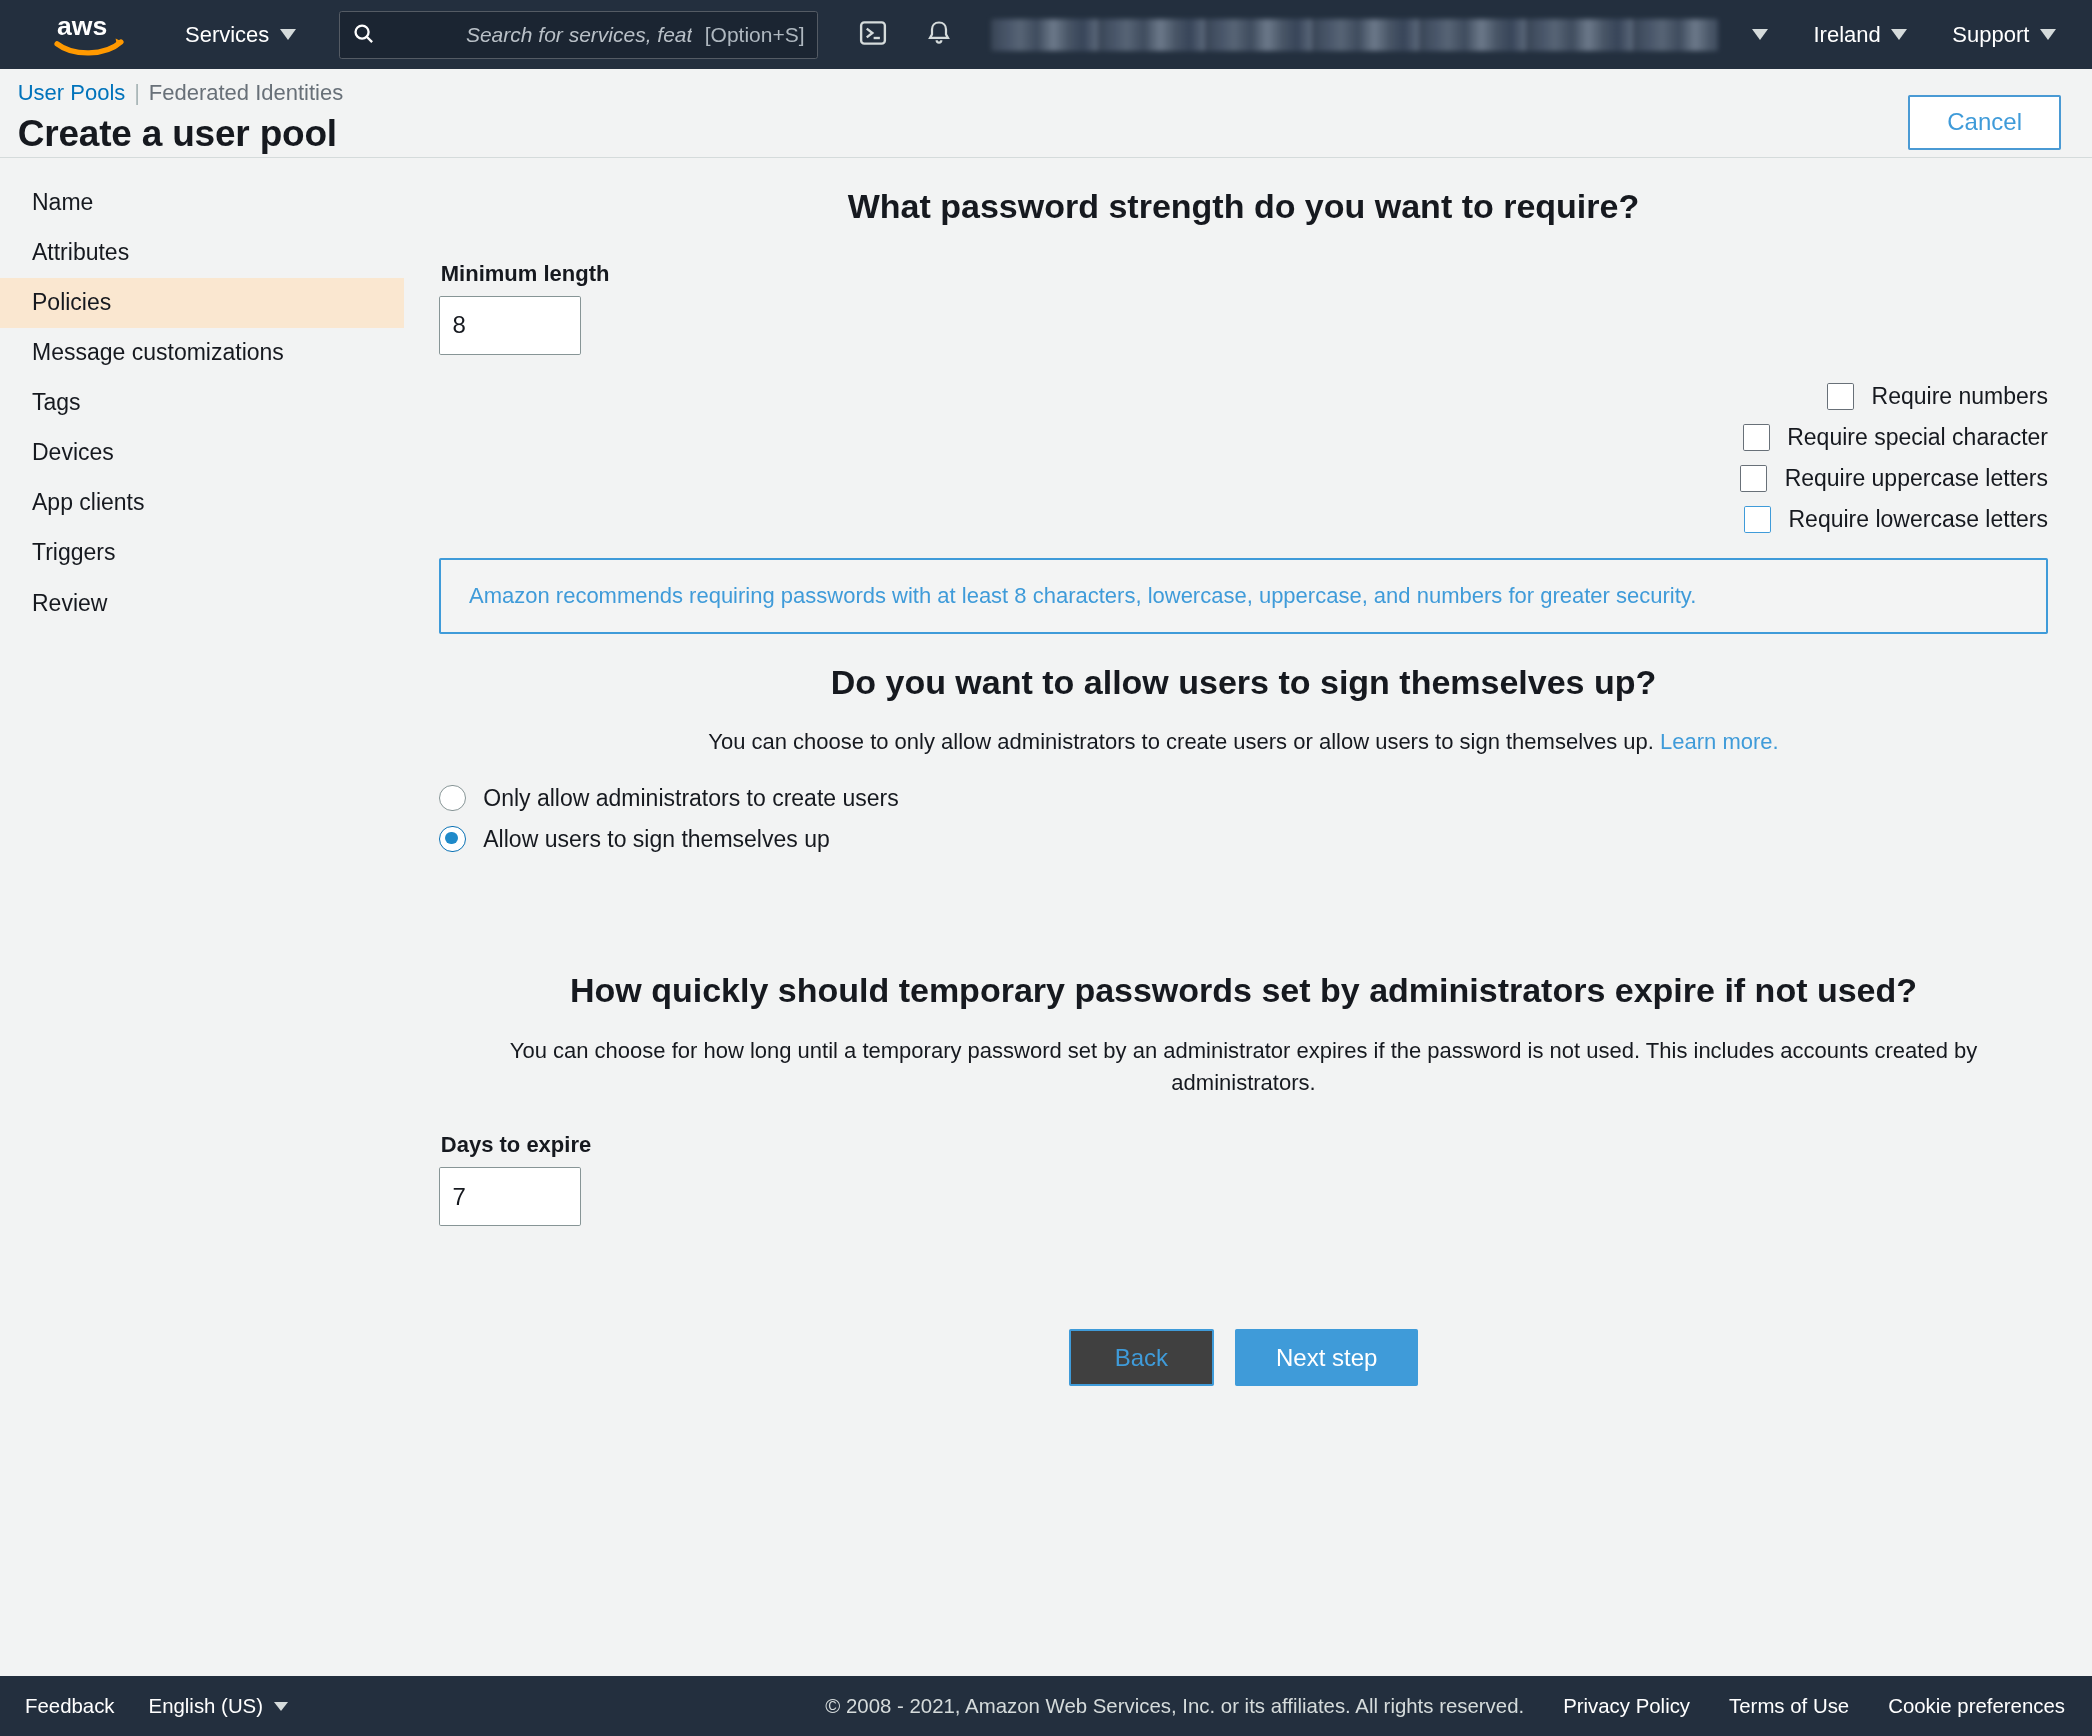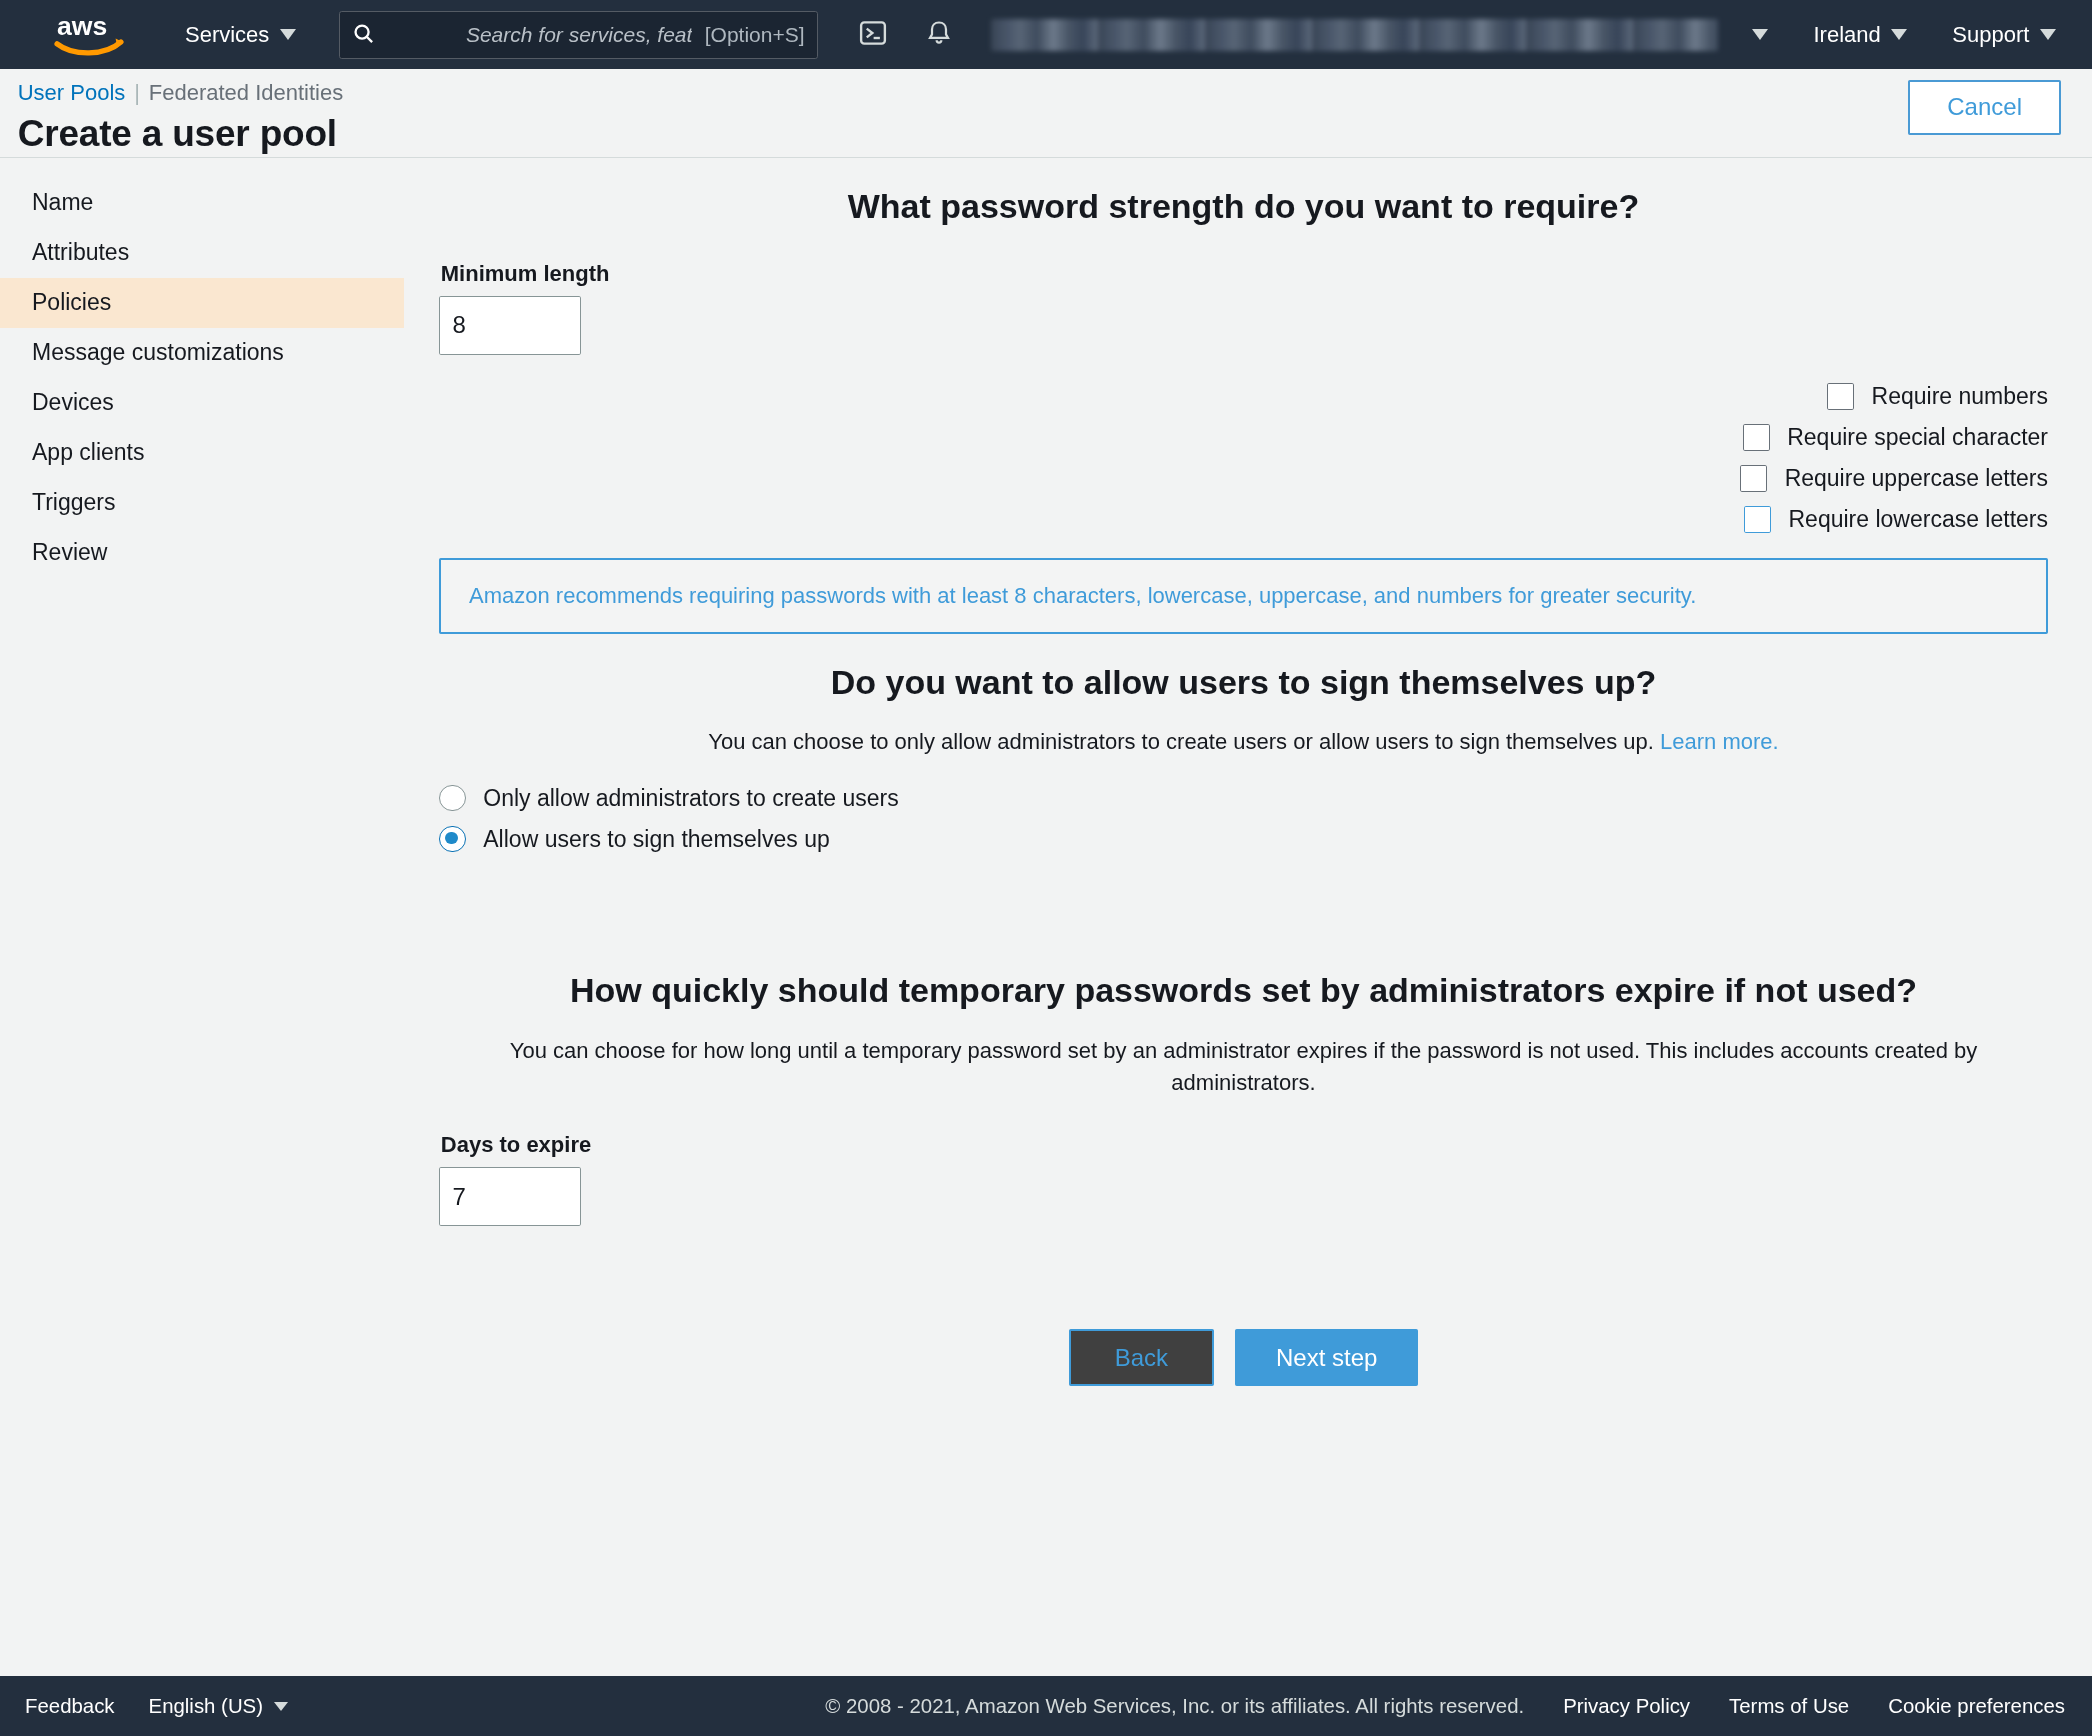--- a/index.html
+++ b/index.html
@@ -68,21 +68,21 @@
   .crumb-link { color: #0073bb; cursor: pointer; }
   .crumb-sep { color: #aab7b8; margin: 0 8.9px; }
   .crumb-static { color: #687078; }
   .page-title {
     font-size: 37px; font-weight: bold; color: #16191f;
     margin: 7px 0 0 0; letter-spacing: -0.2px;
   }
   .btn-cancel {
     background: #ffffff; border: 2.7px solid #4a9ad4; color: #3f9bd9;
     font-size: 24px; padding: 11.5px 37px; cursor: pointer;
-    font-family: "Liberation Sans", sans-serif; border-radius: 1.8px;
+    font-family: "Liberation Sans", sans-serif; border-radius: 1.8px; margin-top: 15px;
   }
 
   
   .layout { flex: 1 1 auto; display: flex; min-height: 0; background: #f2f3f3; }
 
   .sidebar { flex: 0 0 404px; padding-top: 19.5px; }
   .side-item {
     font-size: 23px; color: #16191f; padding: 12.4px 0 12.4px 32px;
     cursor: pointer; line-height: 1.1;
   }
@@ -244,20 +244,21 @@
   <button class="btn-cancel">Cancel</button>
 </div>
 
 <div class="layout">
 
   <nav class="sidebar">
     <div class="side-item">Name</div>
     <div class="side-item">Attributes</div>
     <div class="side-item active">Policies</div>
     <div class="side-item">Message customizations</div>
+    <div class="side-item">Tags</div>
     <div class="side-item">Devices</div>
     <div class="side-item">App clients</div>
     <div class="side-item">Triggers</div>
     <div class="side-item">Review</div>
   </nav>
 
   <main class="content">
 
     <h2 class="section-title">What password strength do you want to require?</h2>
 

